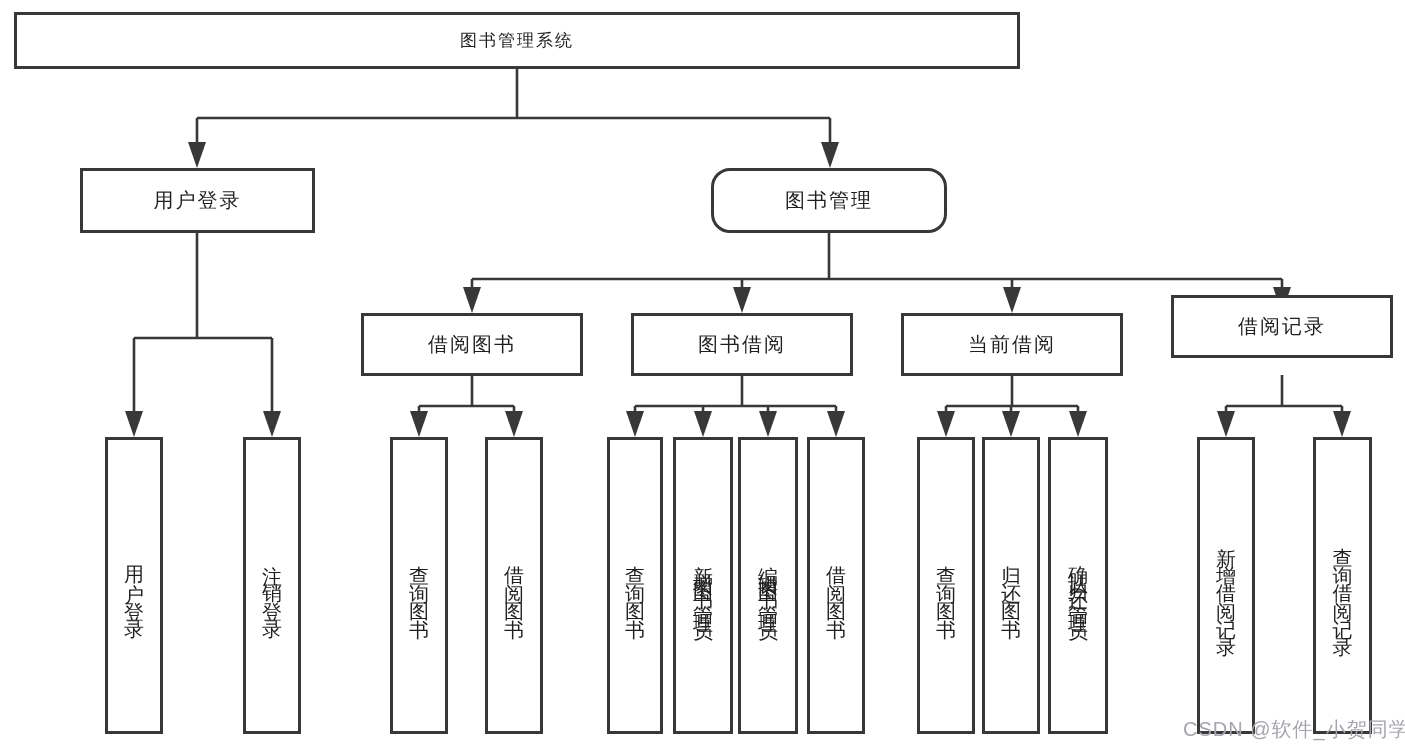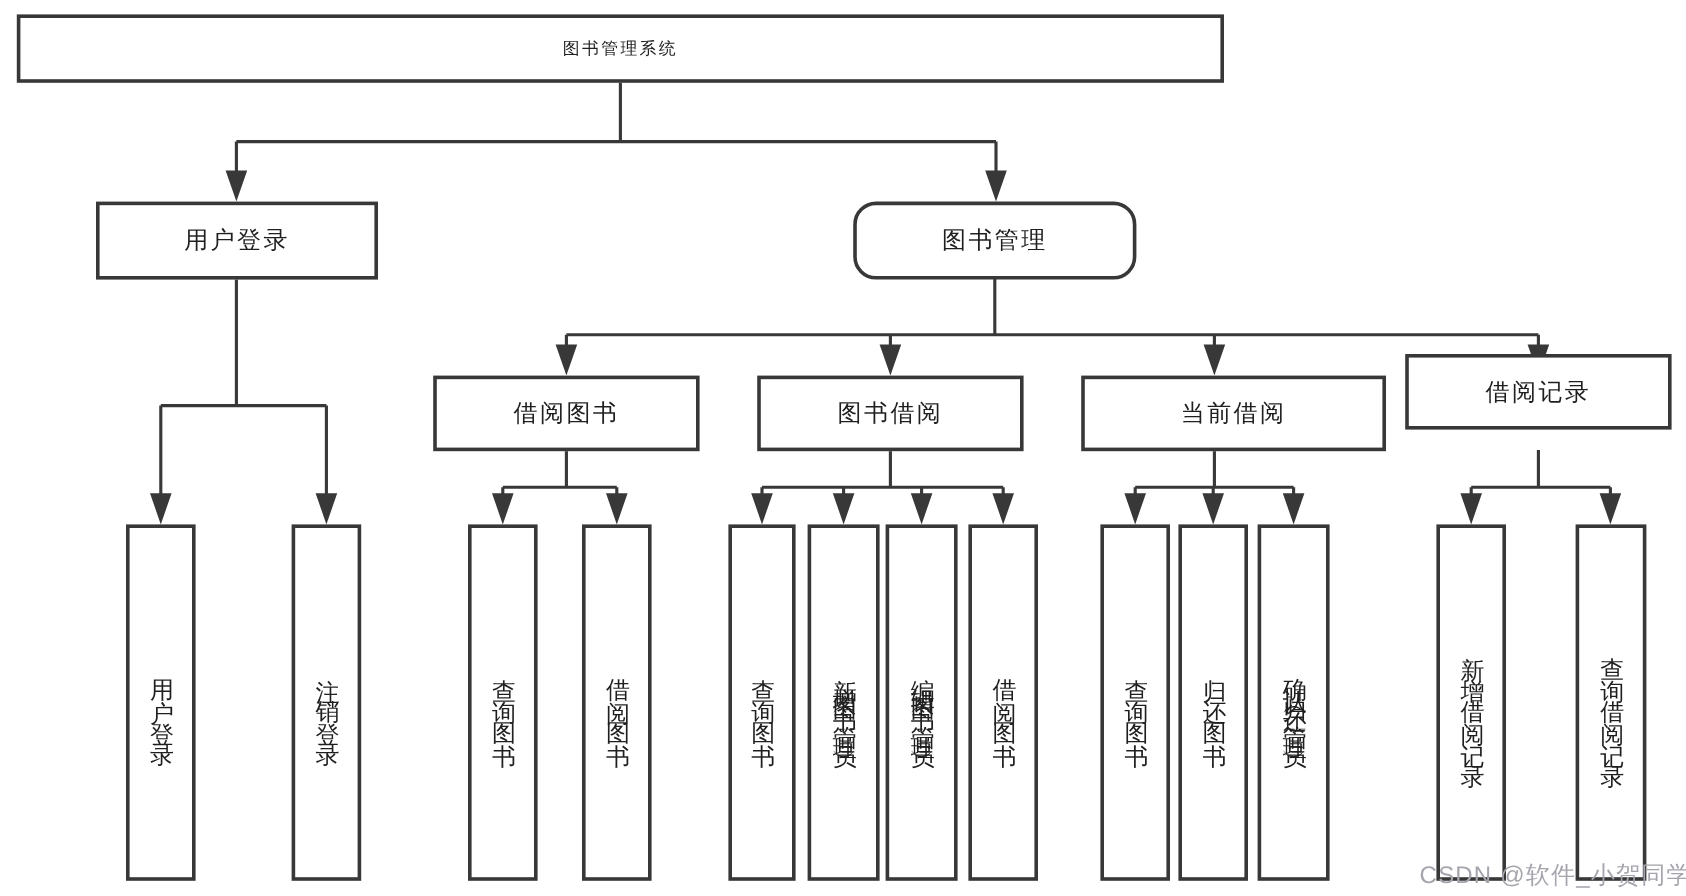--- a/index.html
+++ b/index.html
@@ -10,33 +10,33 @@
   }
   .connectors { position:absolute; left:0; top:0; width:1405px; height:747px; }
   .connectors path { stroke:var(--line); stroke-width:2.6; fill:none; }
   .connectors polygon { fill:var(--line); stroke:none; }
   .node {
     position:absolute; box-sizing:border-box; background:#fff;
     border:3px solid var(--line); color:var(--text);
     display:flex; align-items:center; justify-content:center;
   }
   .h-node .label { font-size:20px; letter-spacing:2px; white-space:nowrap; }
-  .root-node .label { font-size:14px; }
+  .root-node .label { font-size:17px; }
   .v-node .label {
     writing-mode:vertical-rl; text-orientation:mixed;
     font-size:20px; line-height:1.15; letter-spacing:18px;
   }
   .v-node .label.long { letter-spacing:8px; }
   
   #n-root        { left:14px;   top:12px;  width:1006px; height:57px; }
   #n-user-login  { left:80px;   top:168px; width:235px;  height:65px; }
   #n-book-mgmt   { left:711px;  top:168px; width:236px;  height:65px;border-radius:19px; }
   #n-new-book    { left:361px;  top:313px; width:222px;  height:63px; }
   #n-borrowing   { left:631px;  top:313px; width:222px;  height:63px; }
-  #n-current     { left:901px;  top:313px; width:254px;  height:63px; }
+  #n-current     { left:901px;  top:313px; width:222px;  height:63px; }
   #n-records     { left:1171px; top:295px; width:222px;  height:63px; }
   .v-node        { top:437px; height:297px; width:58px; }
   #n-ul-login    { left:105px; }
   #n-ul-logout   { left:243px; }
   #n-nbr-query   { left:390px; }
   #n-nbr-borrow  { left:485px; }
   #n-bb-query    { left:607px; width:56px; }
   #n-bb-add      { left:673px; width:60px; }
   #n-bb-edit     { left:738px; width:60px; }
   #n-bb-borrow   { left:807px; }

